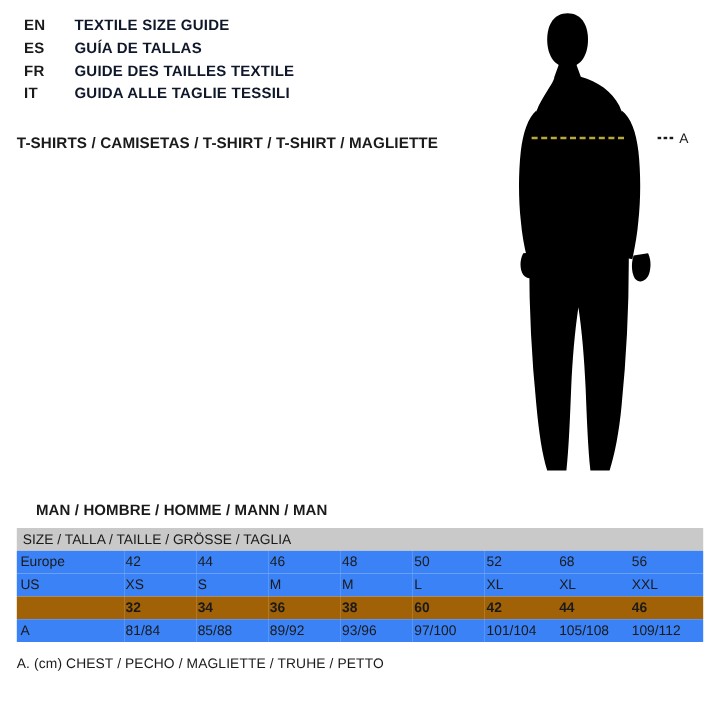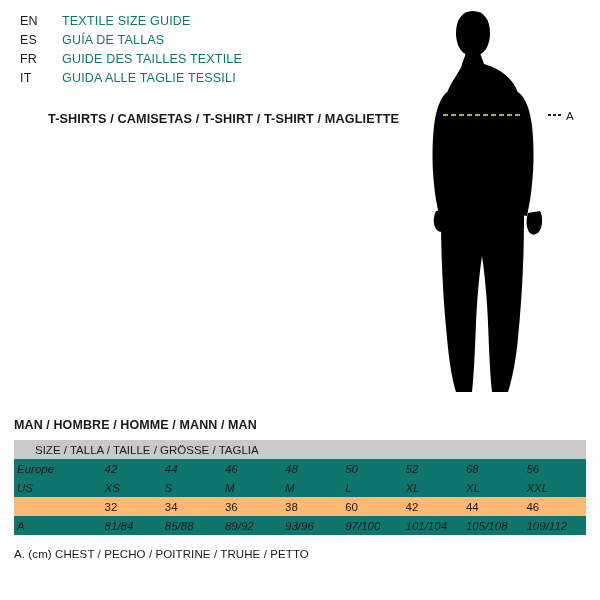--- a/index.html
+++ b/index.html
@@ -20,45 +20,45 @@
     width: 600px;
     height: 600px;
   }
 
   
   .lang-block {
     position: absolute;
     left: 20px;
     top: 14px;
     width: 330px;
+    font-weight: bold;
   }
   .lang-row {
     display: flex;
     align-items: baseline;
     height: 19px;
     font-size: 12.5px;
     letter-spacing: 0.2px;
   }
   .lang-code {
     width: 42px;
     flex: 0 0 42px;
     color: #1a1a1a;
   }
   .lang-text {
-    color: #0f766e;
+    color: #0f172a;
     white-space: nowrap;
   }
 
   
   .cat-block {
     position: absolute;
     left: 14px;
     top: 110px;
     width: 360px;
-    margin-left: 34px;
   }
   .cat-line {
     font-size: 12.7px;
     font-weight: bold;
     letter-spacing: 0.1px;
     line-height: 19px;
     white-space: nowrap;
     color: #1a1a1a;
   }
 
@@ -91,21 +91,21 @@
     position: absolute;
     top: 0;
     width: 3px;
     height: 1.5px;
     background: #1a1a1a;
   }
 
   
   .table-title {
     position: absolute;
-    left: 14px;
+    left: 30px;
     top: 418px;
     font-size: 12.5px;
     font-weight: bold;
     letter-spacing: 0.1px;
     color: #1a1a1a;
   }
   table.sizes {
     position: absolute;
     left: 14px;
     top: 440px;
@@ -117,28 +117,28 @@
   table.sizes td {
     text-align: left;
     padding: 0;
     height: 19px;
     font-weight: normal;
     vertical-align: middle;
   }
   table.sizes th.hdr {
     background: #c9c9c9;
     font-weight: normal;
-    padding-left: 21px;
+    padding-left: 5px;
   }
   table.sizes tr.row-grey td {
-    background: #0f766e;
-    font-style: italic;
+    background: #3b82f6;
   }
   table.sizes tr.row-white td {
-    background: #fdba74;
+    background: #a16207;
+    font-weight: bold;
   }
   table.sizes td.lbl {
     padding-left: 3px;
     width: 88px;
   }
   table.sizes td.val,
   table.sizes th.val {
     width: 60px;
     padding-left: 1px;
   }
@@ -291,15 +291,15 @@
         <td class="val">89/92</td>
         <td class="val">93/96</td>
         <td class="val">97/100</td>
         <td class="val">101/104</td>
         <td class="val">105/108</td>
         <td class="val">109/112</td>
       </tr>
     </tbody>
   </table>
 
-  <div class="table-foot">A. (cm) CHEST / PECHO / POITRINE / TRUHE / PETTO</div>
+  <div class="table-foot">A. (cm) CHEST / PECHO / MAGLIETTE / TRUHE / PETTO</div>
 
 </div>
 
 </body></html>

